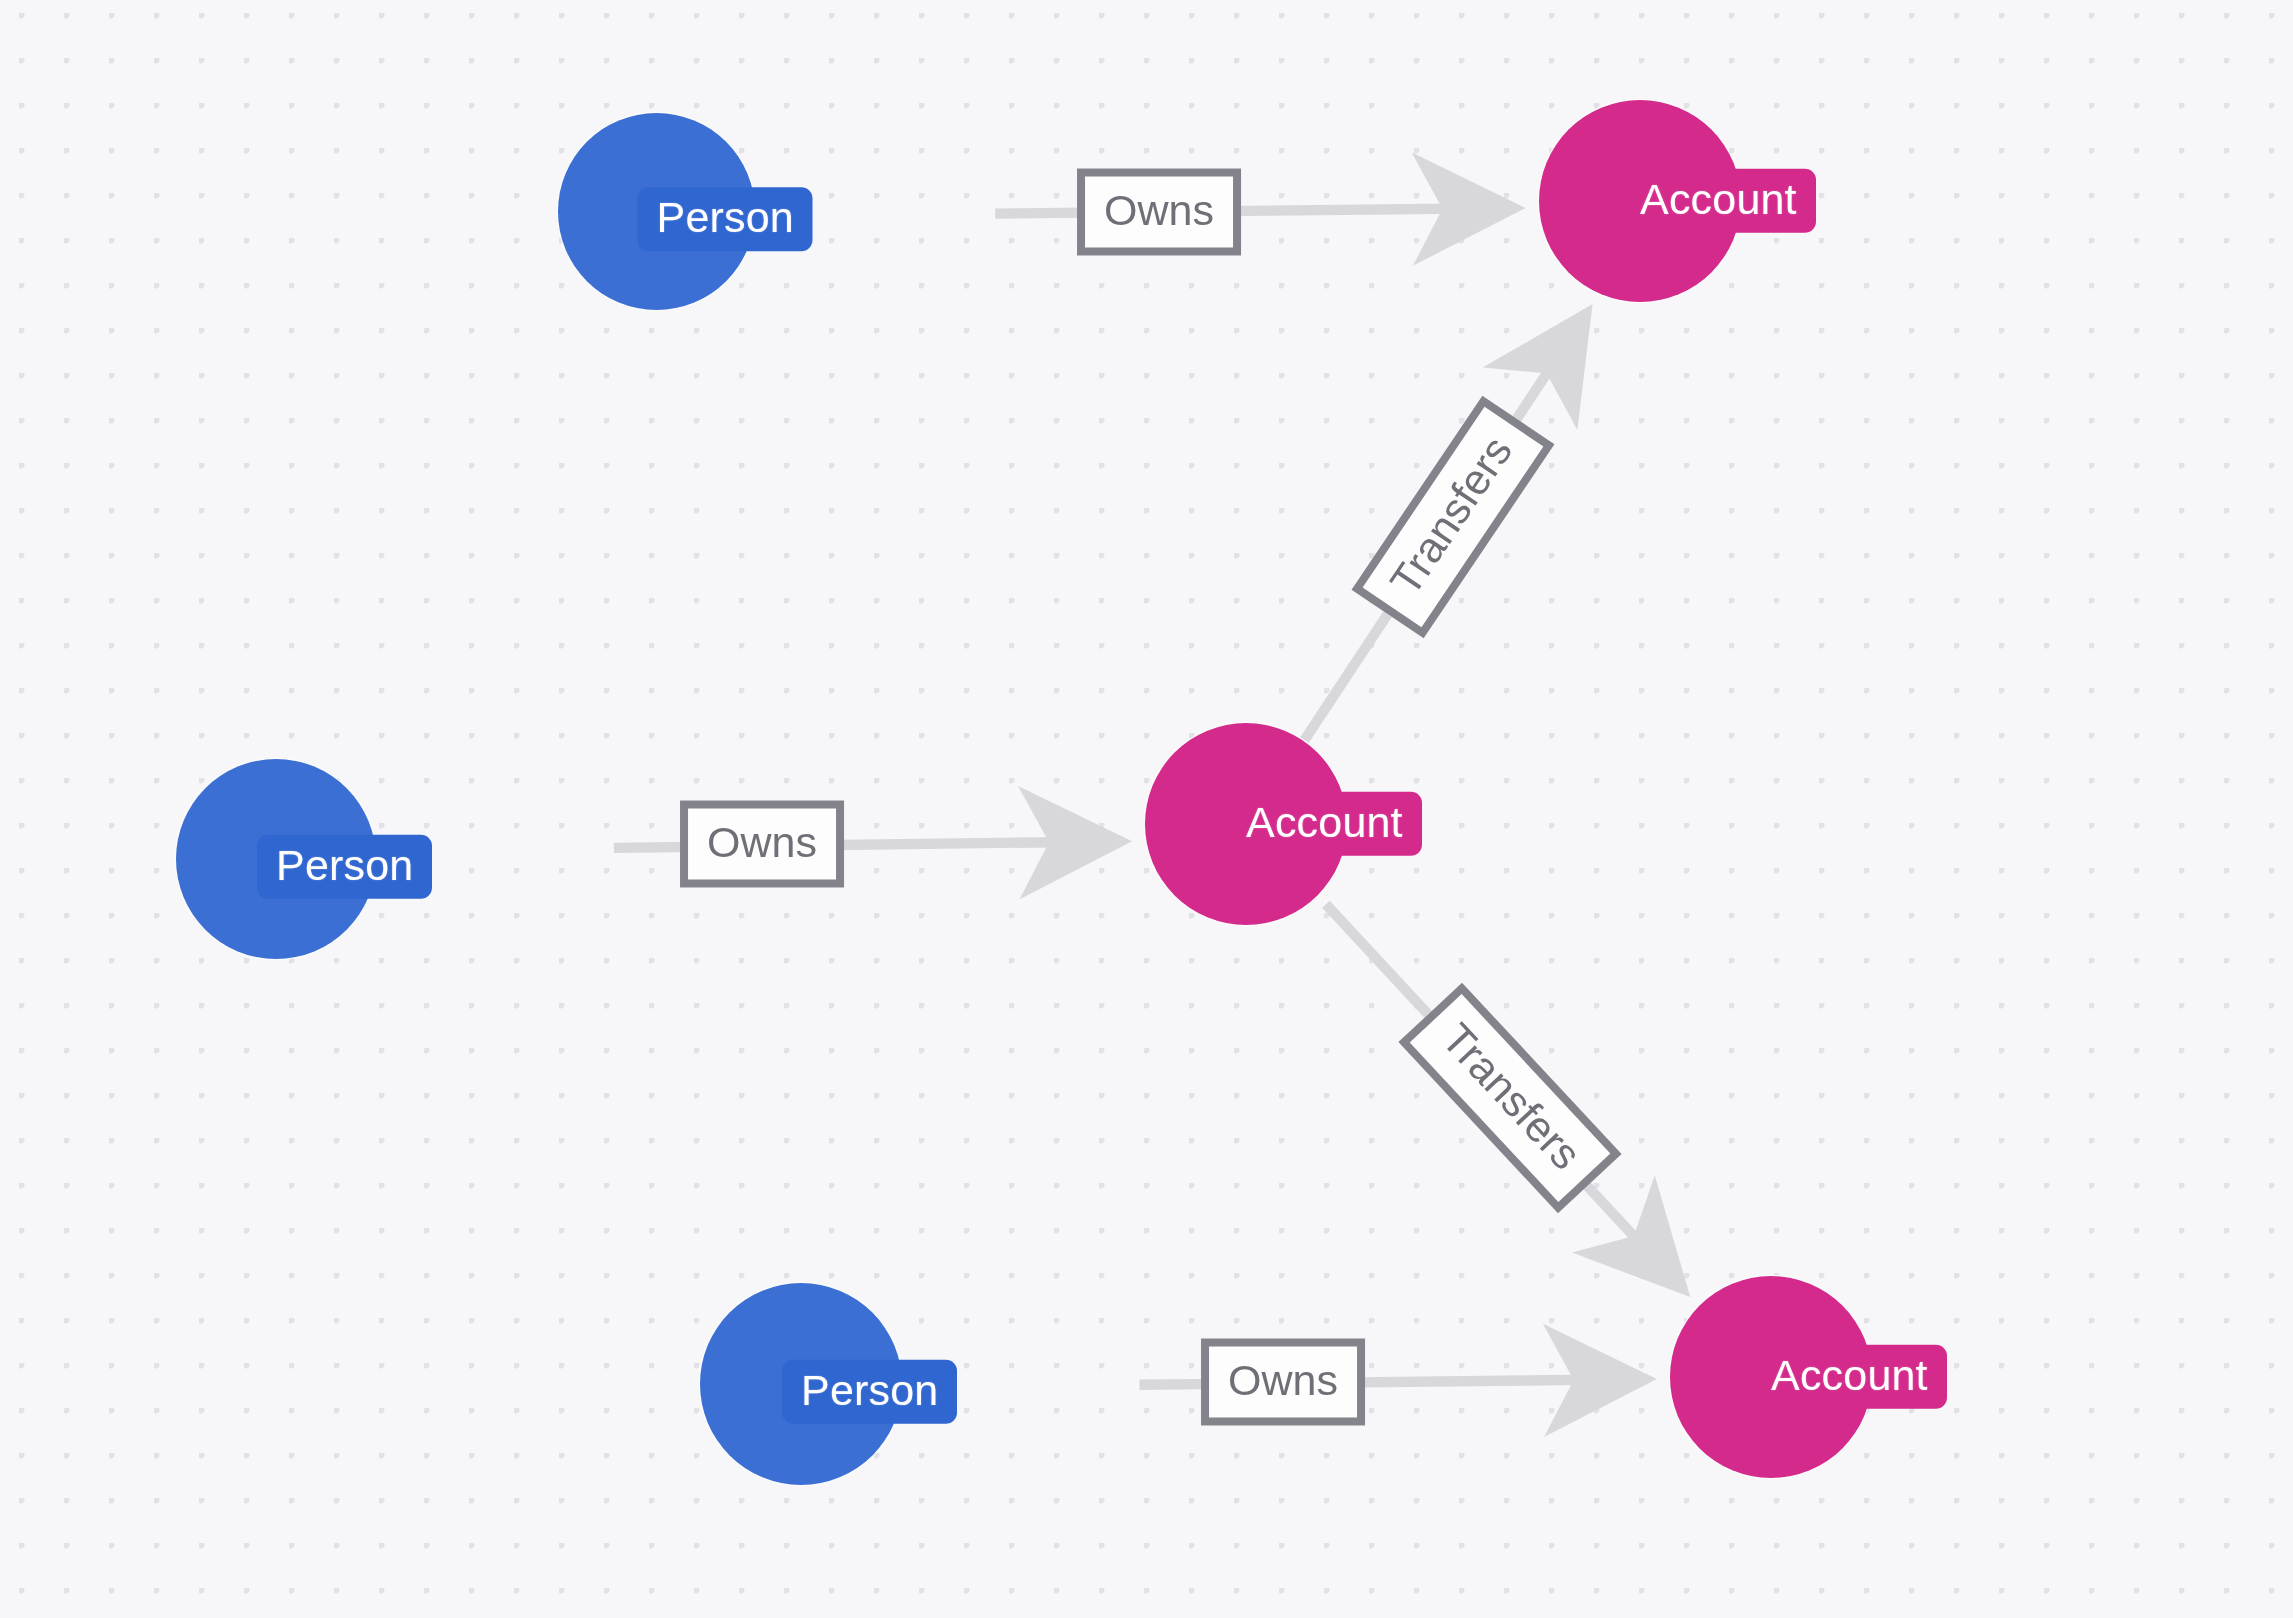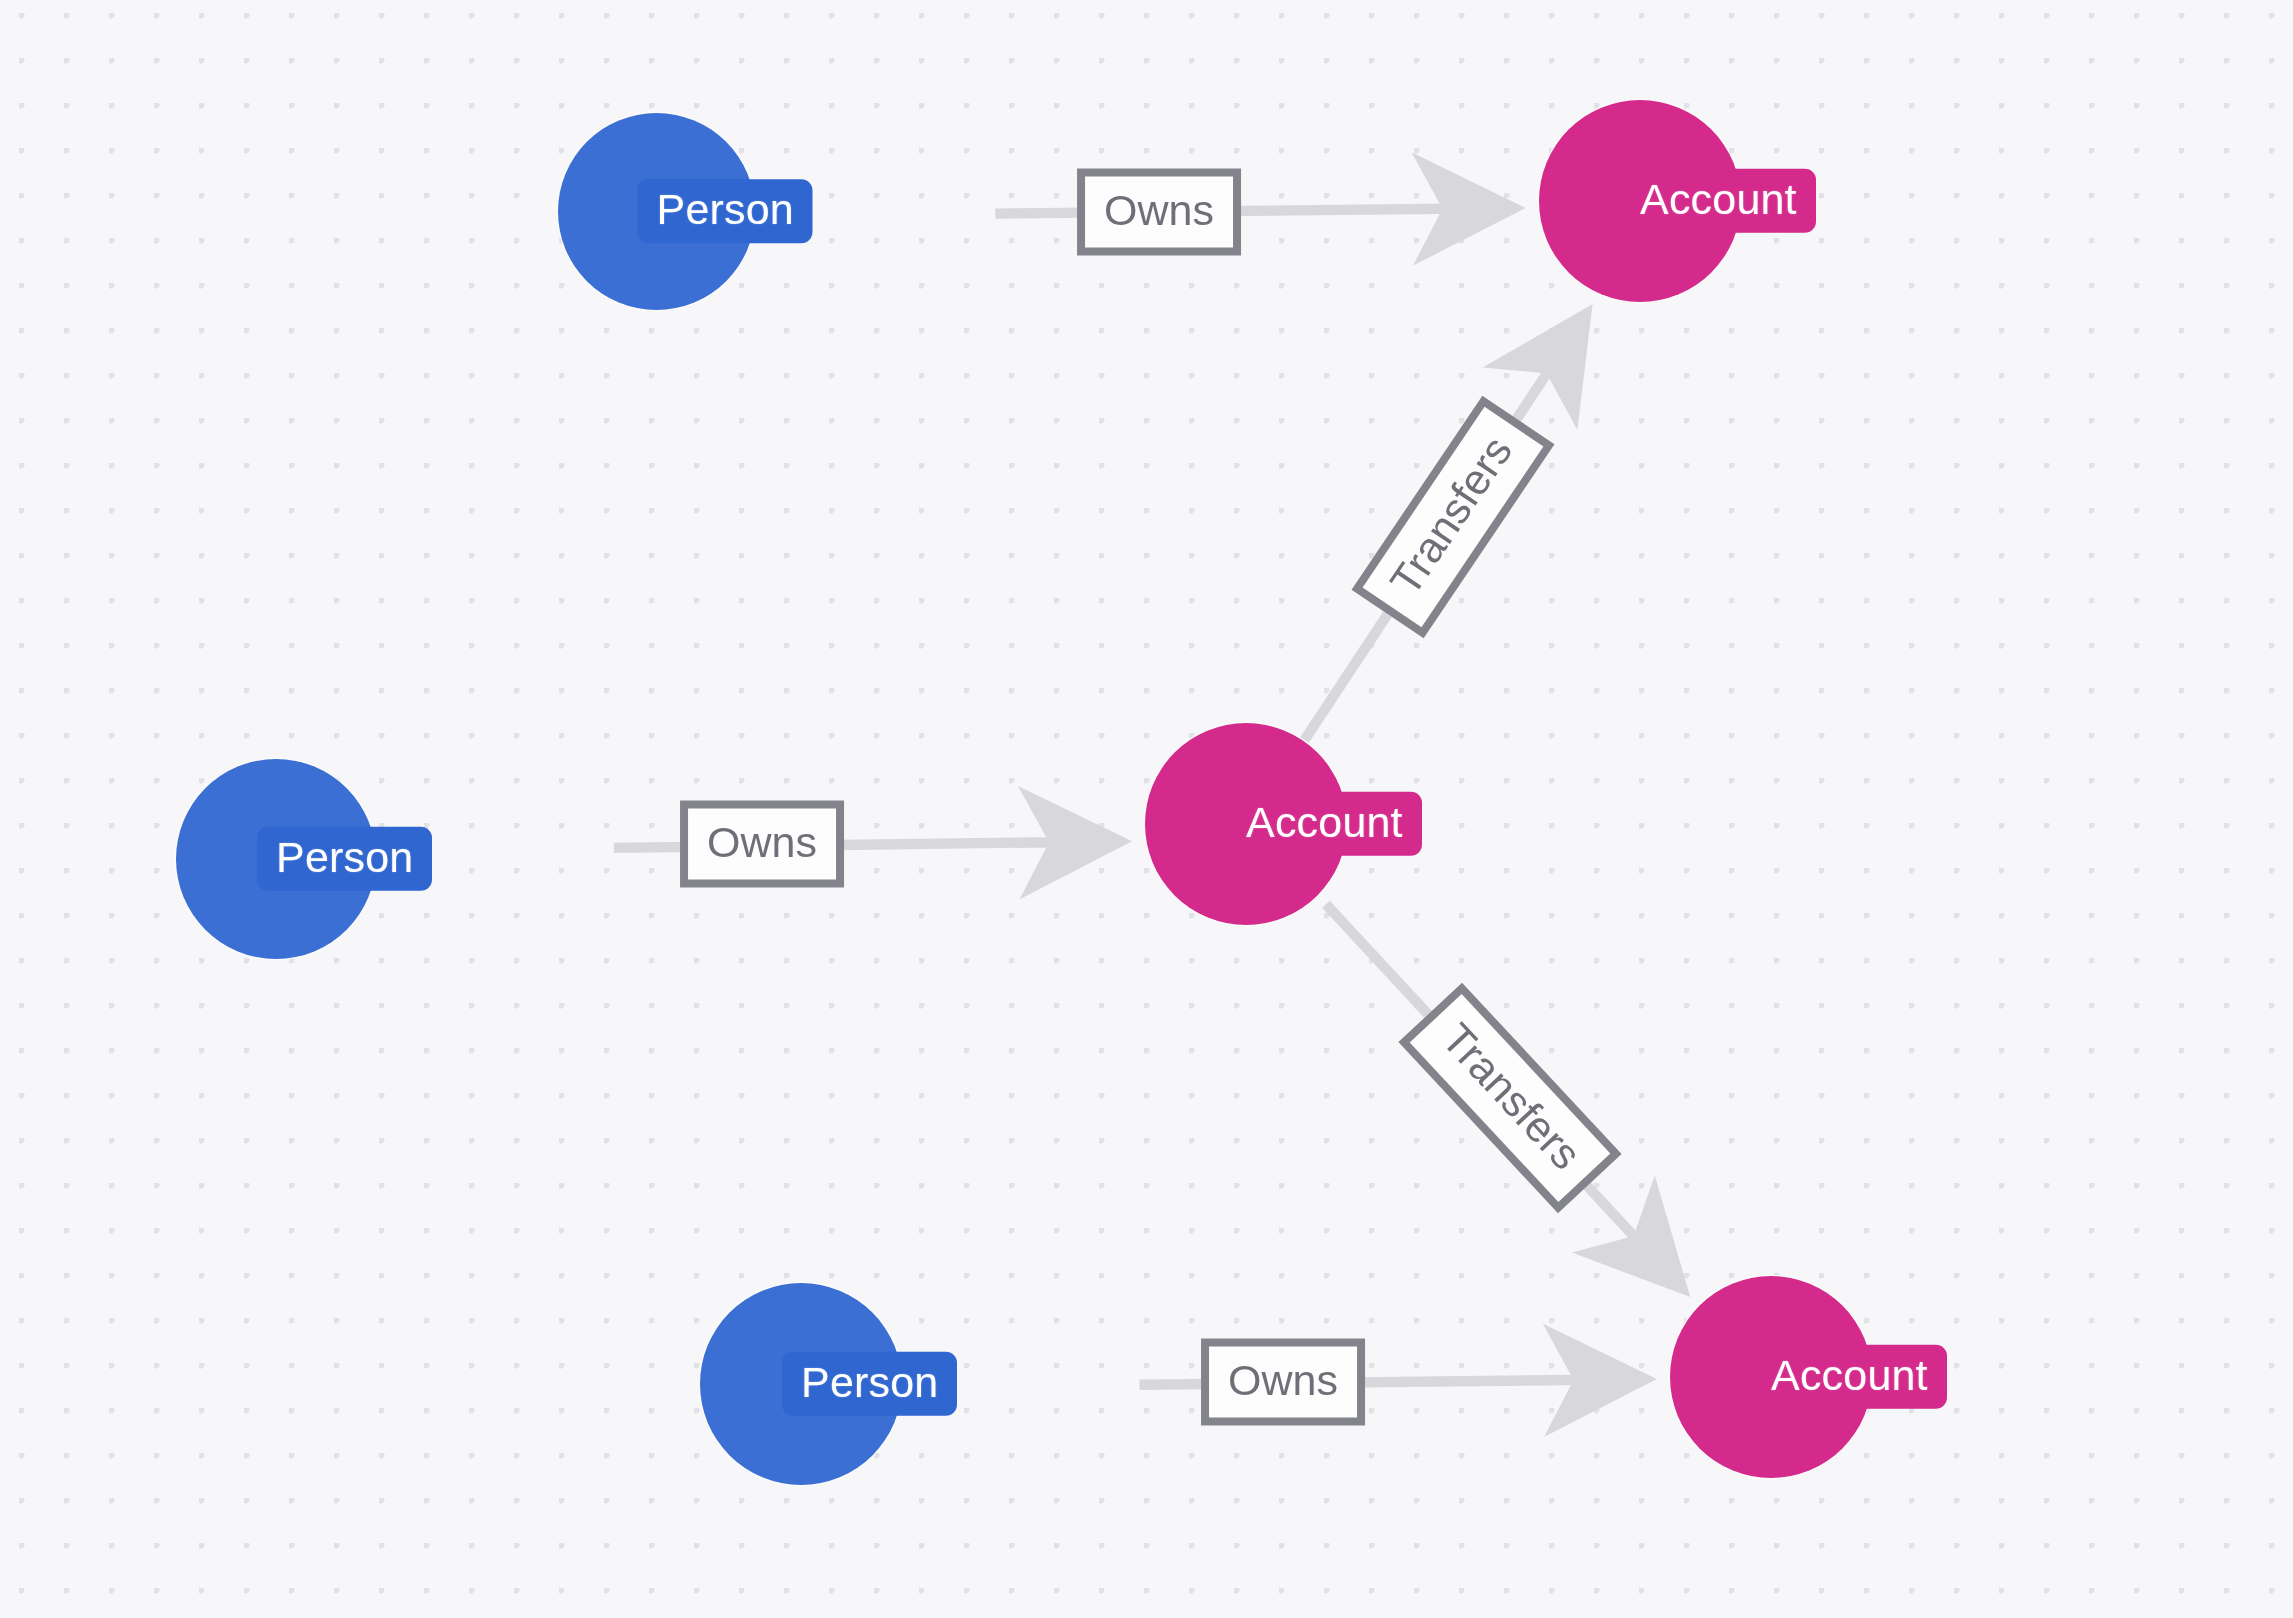--- a/index.html
+++ b/index.html
@@ -60,21 +60,21 @@
     transform: translateY(-50%);
     padding: 9.4px 19px 12px 19px;
     border-radius: 11.2px;
     color: #ffffff;
     font-size: 43px;
     line-height: 1;
     white-space: nowrap;
     letter-spacing: 0.2px;
     text-shadow: 0 0 1.9px rgba(255,255,255,0.35);
   }
-  .node-label.person { background-color: #2f66cf; }
+  .node-label.person { background-color: #2f66cf; margin-top: 8px; }
   .node-label.account { background-color: #d42a8c; text-align: center; }
 
   .edge-label {
     position: absolute;
     background-color: #fdfdfd;
     border: 8.4px solid #83838b;
     color: #6f6f77;
     font-size: 43px;
     line-height: 1;
     padding: 12px 19px 16px 19px;

